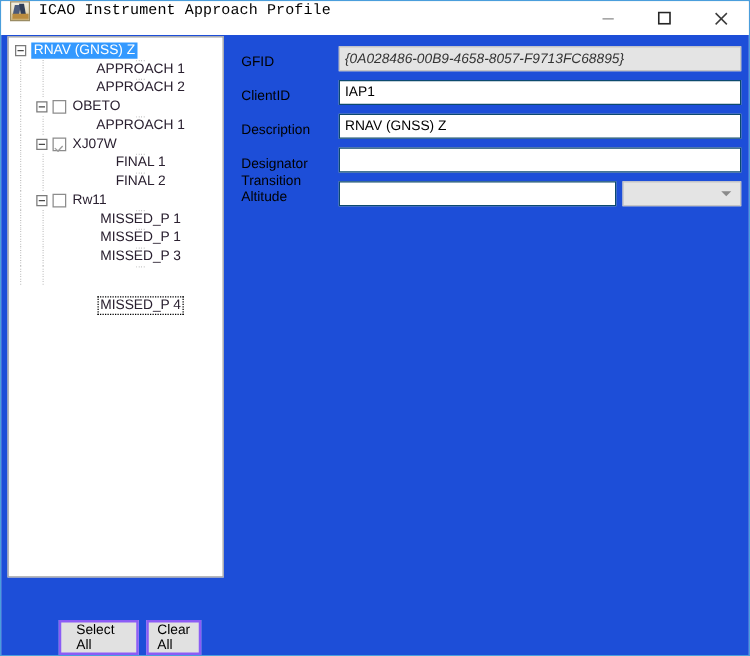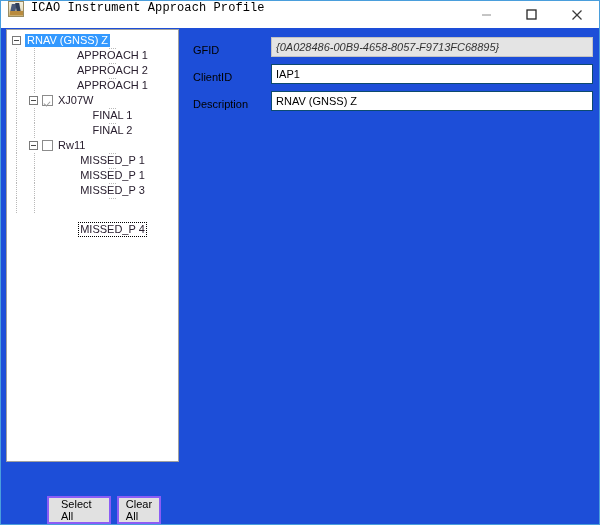--- a/index.html
+++ b/index.html
@@ -319,20 +319,26 @@
             <div class="vline v1"></div>
             <div class="hconn"></div>
             <span class="tlabel">APPROACH 1</span>
           </div>
           <div class="tnode lvl2">
             <div class="vline v0"></div>
             <div class="vline v1"></div>
             <div class="hconn"></div>
             <span class="tlabel">APPROACH 2</span>
           </div>
+          <div class="tnode lvl1">
+            <div class="vline v0"></div>
+            <div class="expander"></div>
+            <div class="tcheck"></div>
+            <span class="tlabel">OBETO</span>
+          </div>
           <div class="tnode lvl2">
             <div class="vline v0"></div>
             <div class="vline v1"></div>
             <div class="hconn"></div>
             <span class="tlabel">APPROACH 1</span>
           </div>
           <div class="tnode lvl1">
             <div class="vline v0"></div>
             <div class="expander"></div>
             <div class="tcheck checked"></div>
@@ -396,18 +402,29 @@
       <div class="frow">
         <div class="flabel">ClientID</div>
         <div class="finput wide">IAP1</div>
       </div>
 
       <div class="frow">
         <div class="flabel">Description</div>
         <div class="finput wide">RNAV (GNSS) Z</div>
       </div>
 
-
+      <div class="frow">
+        <div class="flabel">Designator</div>
+        <div class="finput wide"></div>
+      </div>
+
+      <div class="frow">
+        <div class="flabel">Transition Altitude</div>
+        <div class="finput short"></div>
+        <div class="fcombo">
+          <span class="chev"></span>
+        </div>
+      </div>
 
     </div>
 
   </div>
 </div>
 
 </body></html>

